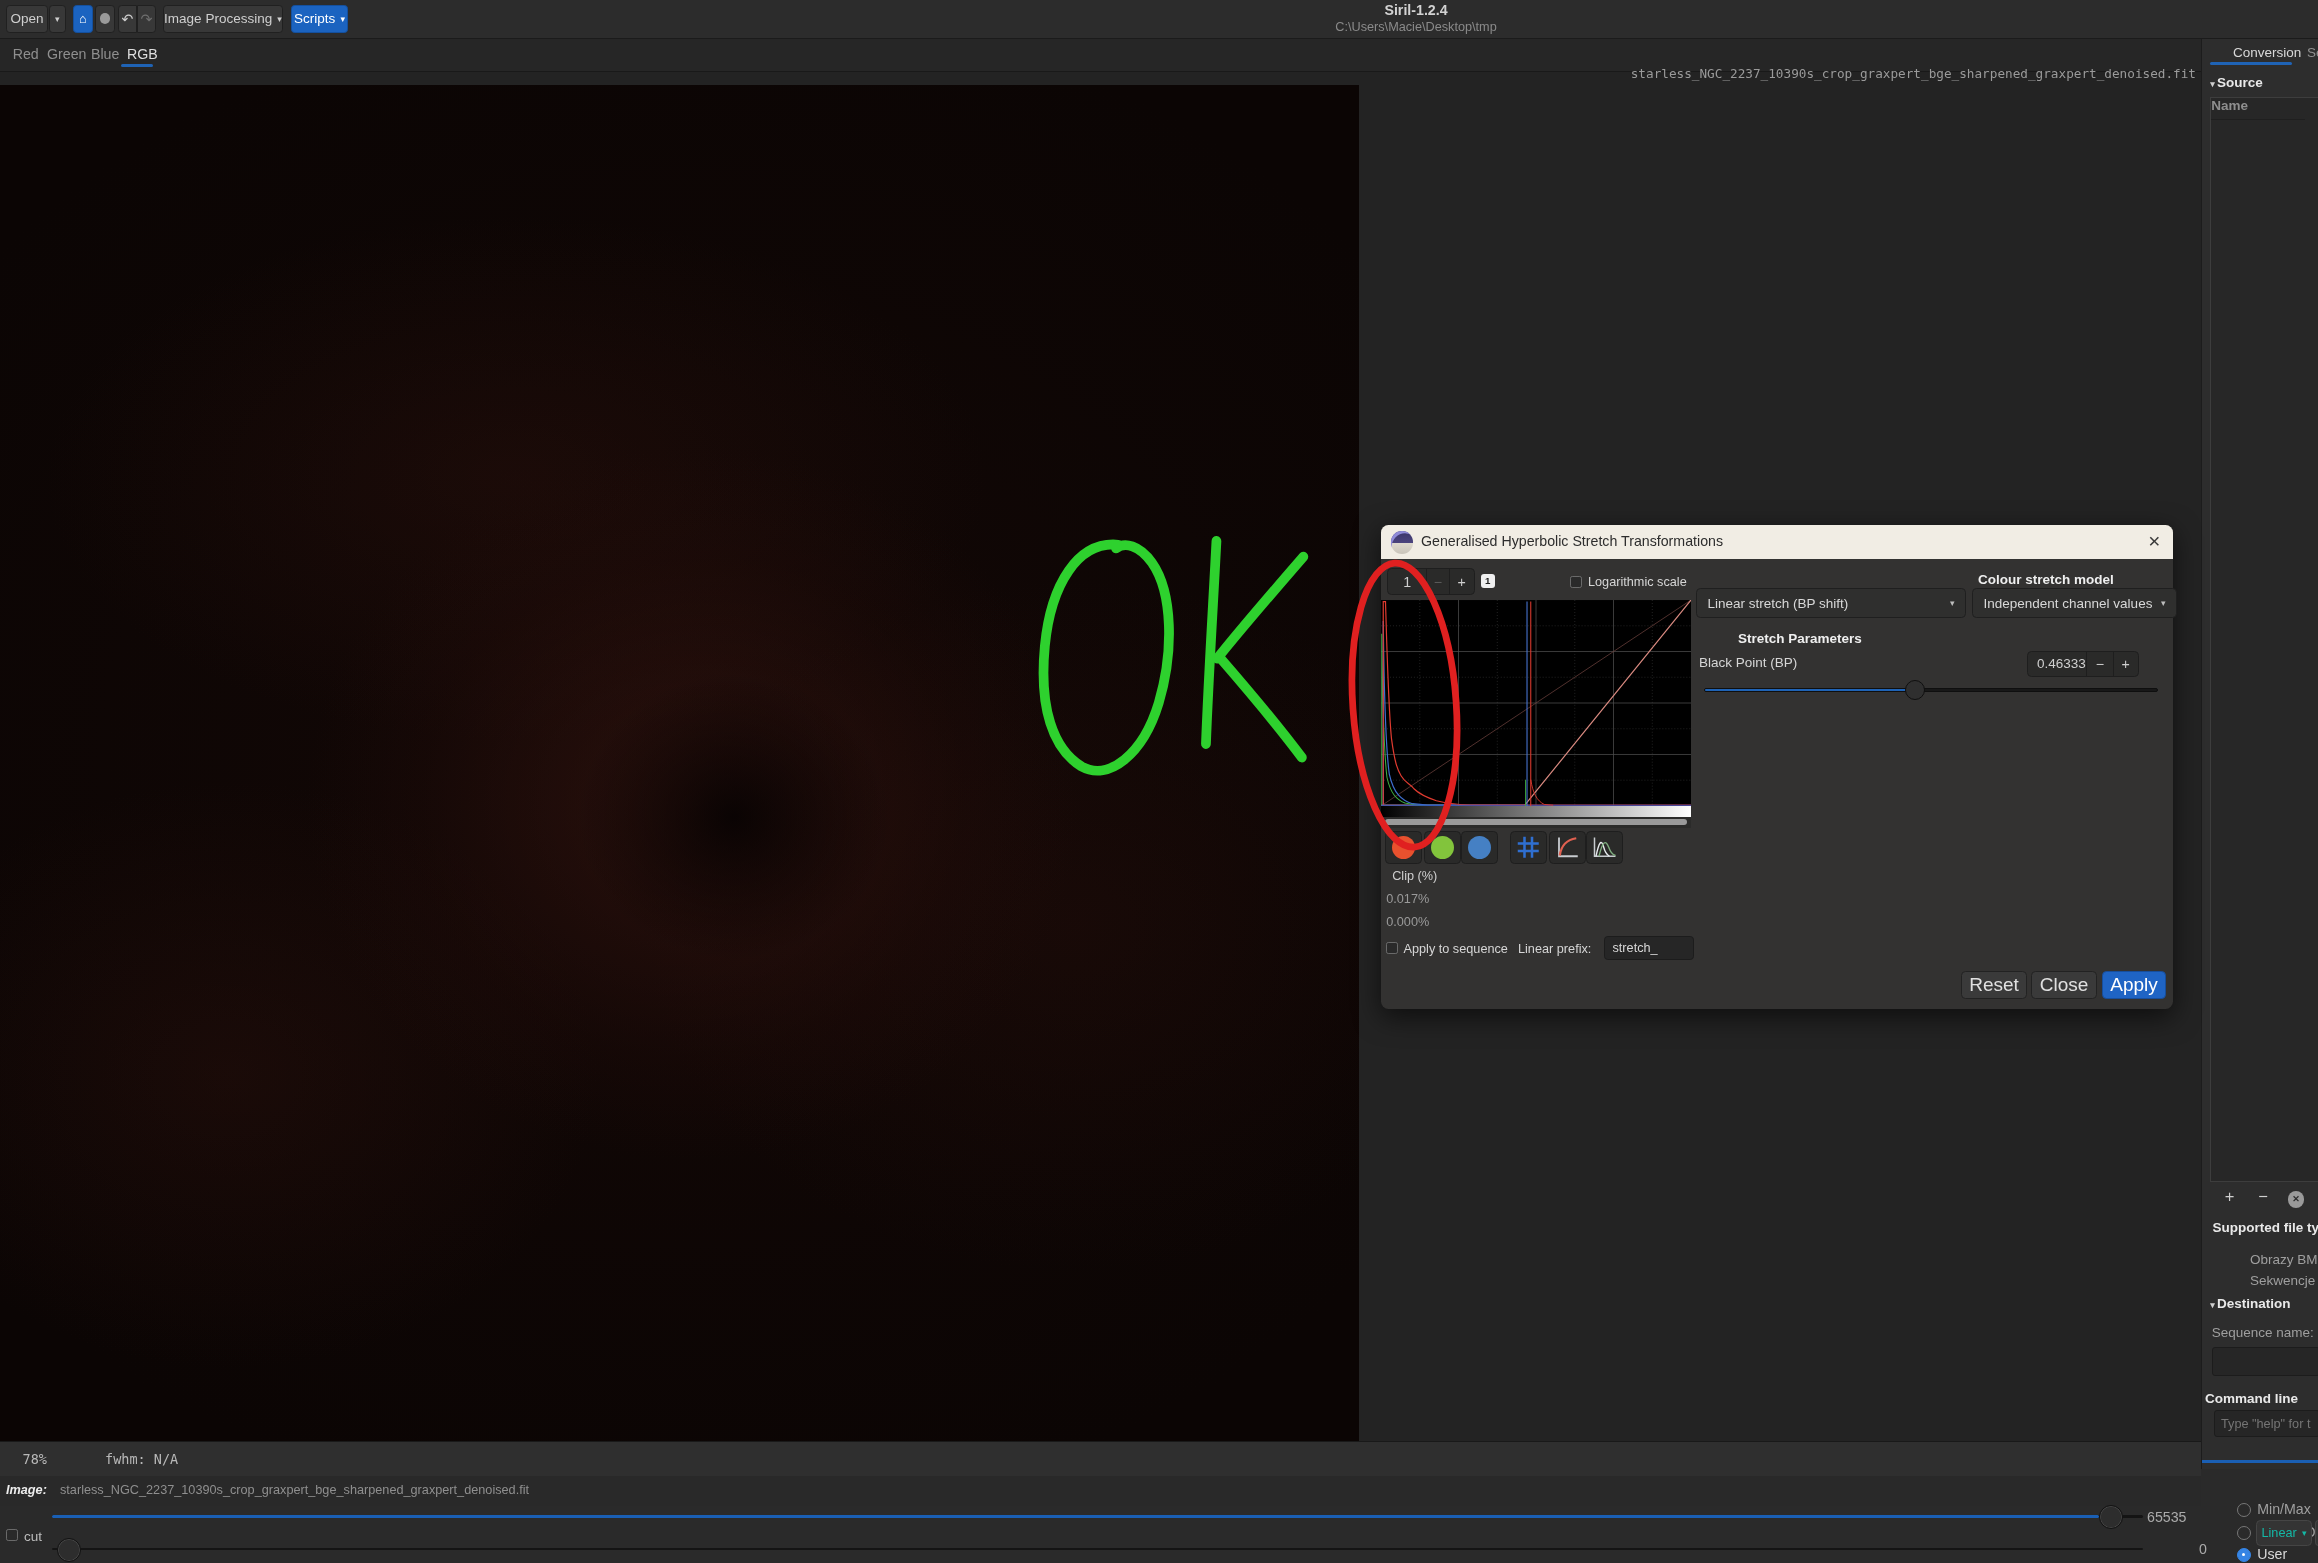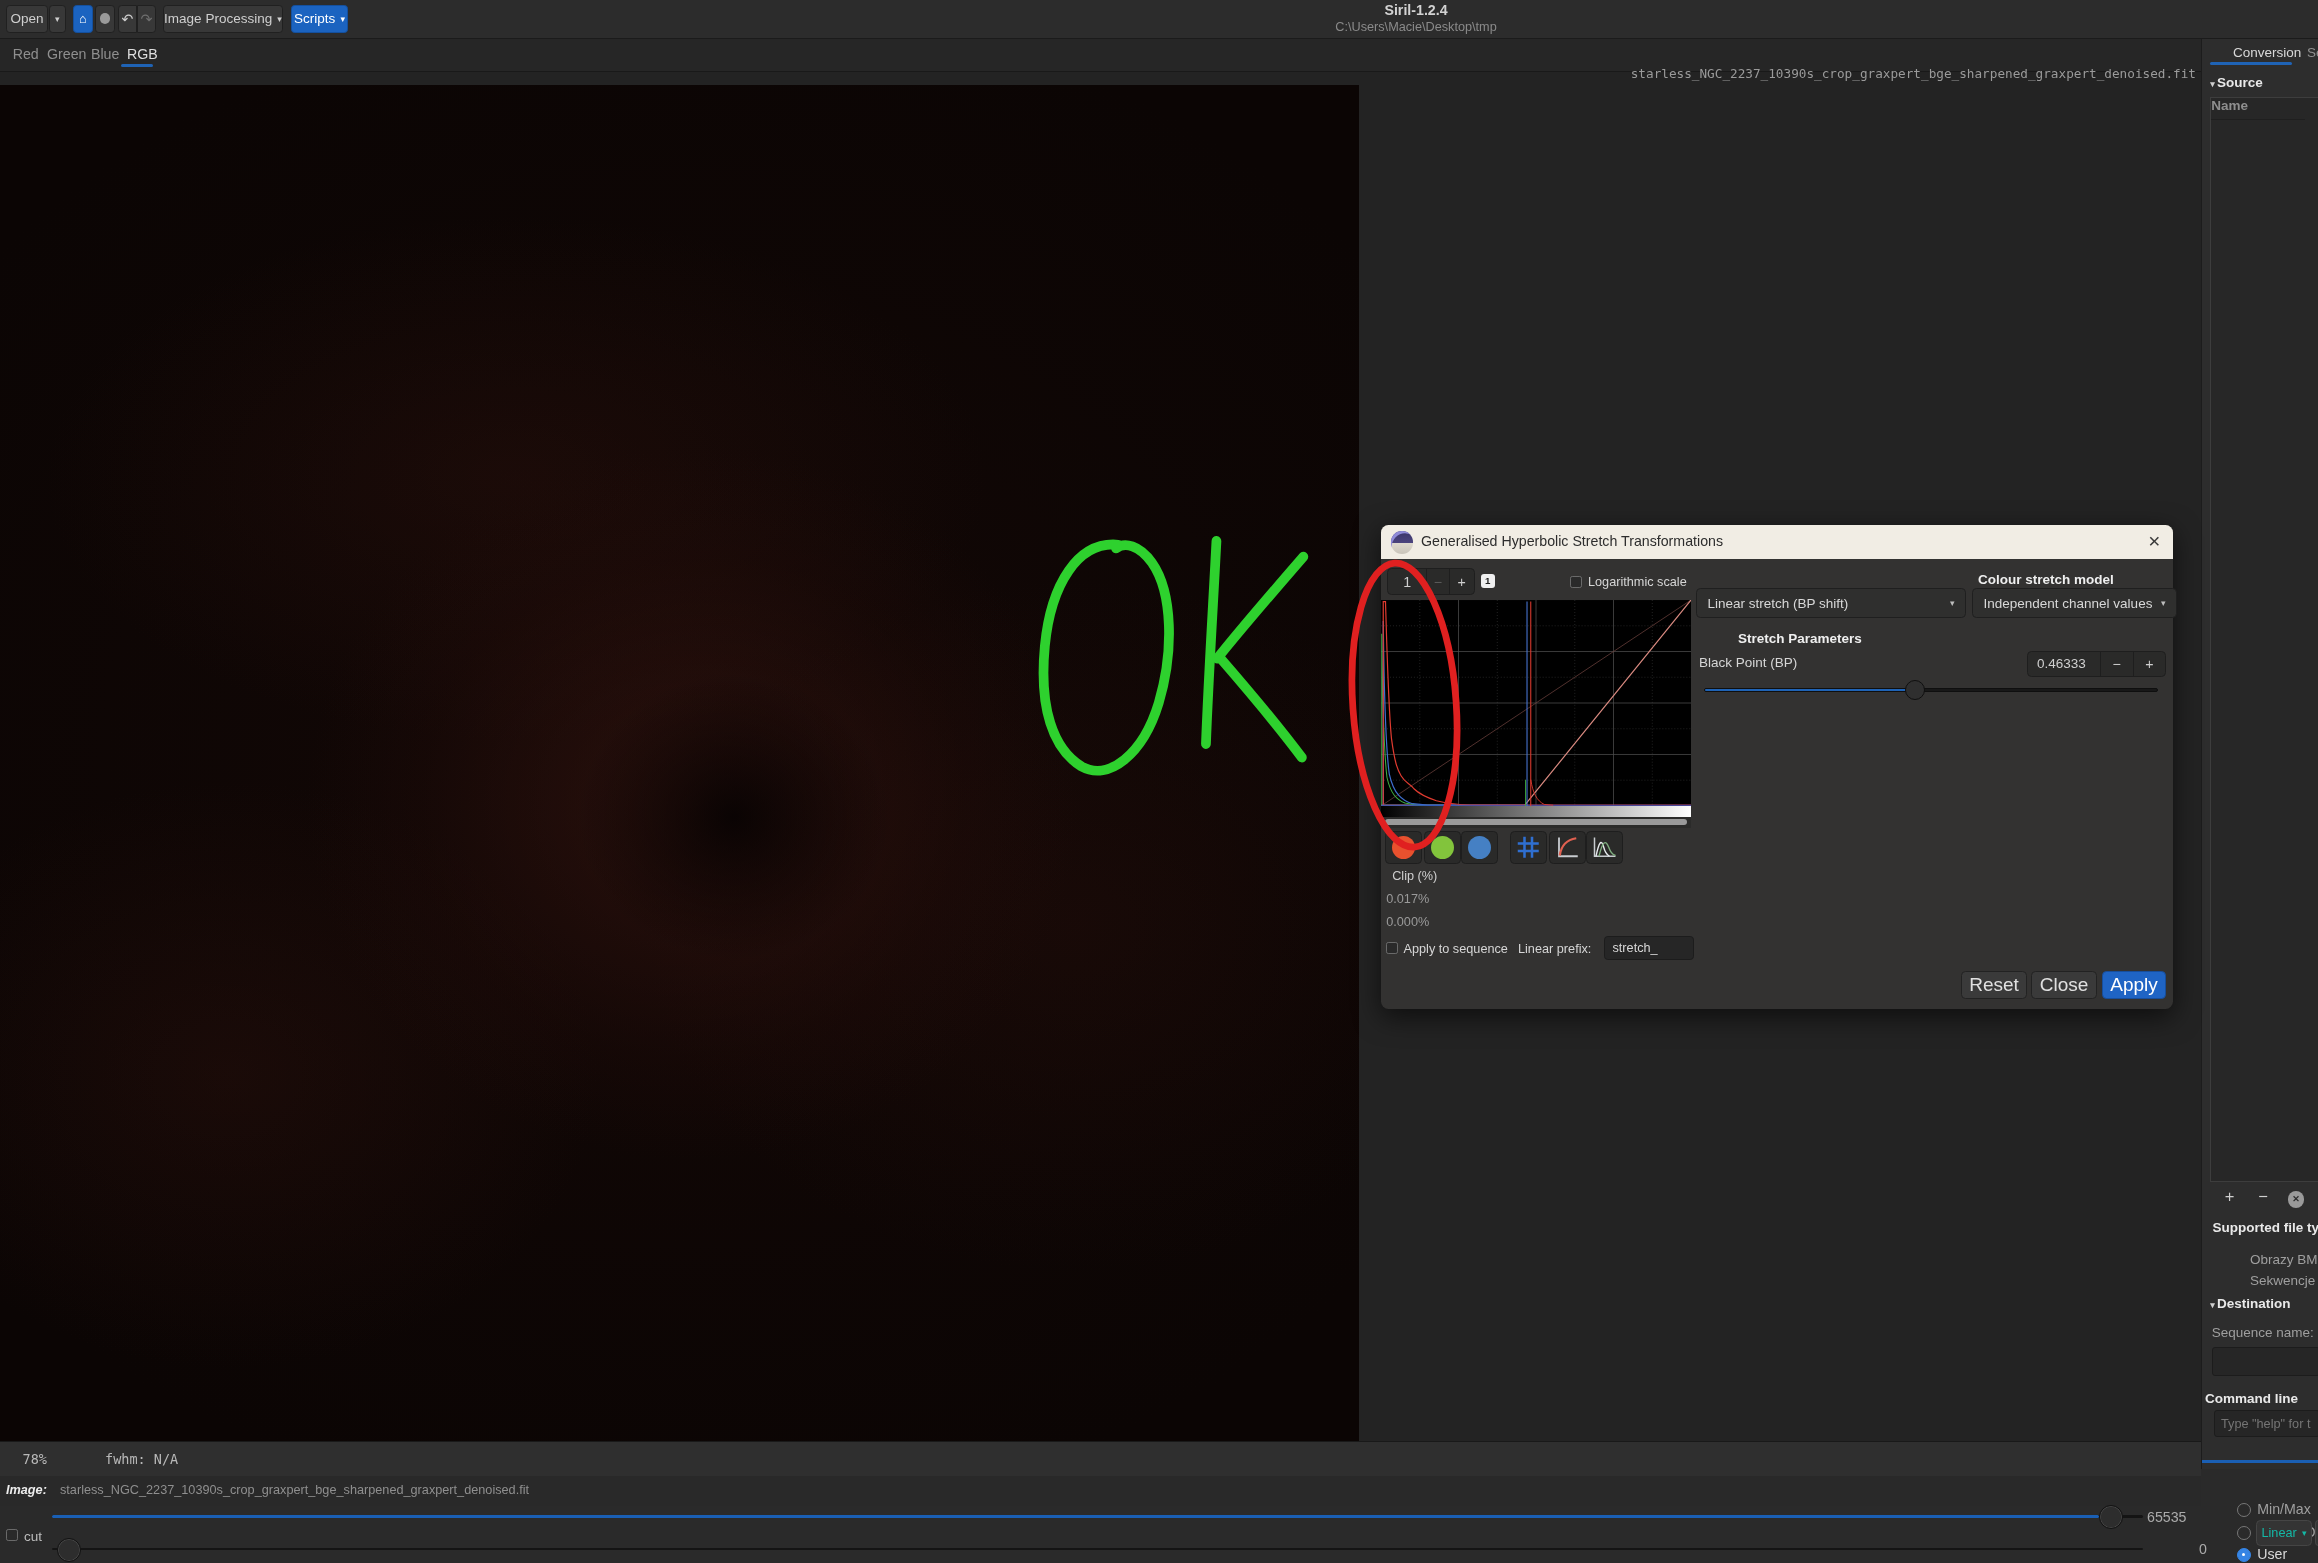--- a/index.html
+++ b/index.html
@@ -241,21 +241,21 @@
       <span>Linear stretch (BP shift)</span>
         <span class="dd-caret">▾</span>
     </div>
     <div class="dropdown" style="left:591px;top:63px;width:205px;">
       <span>Independent channel values</span>
         <span class="dd-caret">▾</span>
     </div>
 
     <div class="dlg-bold" style="left:318px;top:106px;margin-left:39px;">Stretch Parameters</div>
     <div class="dlg-label" style="left:318px;top:130px;font-size:13.5px;">Black Point (BP)</div>
-    <div class="spin-group" style="left:646px;top:126px;width:139px;height:25.5px;justify-content:space-between;">
+    <div class="spin-group" style="left:646px;top:126px;width:112px;height:25.5px;justify-content:space-between;">
       <div class="spin-seg" style="width:72px;justify-content:flex-start;padding-left:9px;font-size:13.5px;">0.46333</div>
       <div class="spin-sep"></div>
       <div class="spin-seg" style="width:33px;">−</div>
       <div class="spin-sep"></div>
       <div class="spin-seg" style="width:31.5px;">+</div>
     </div>
     <div id="bp-slider-track">
       <div id="bp-slider-fill"></div>
     </div>
     <div id="bp-slider-handle"></div>

